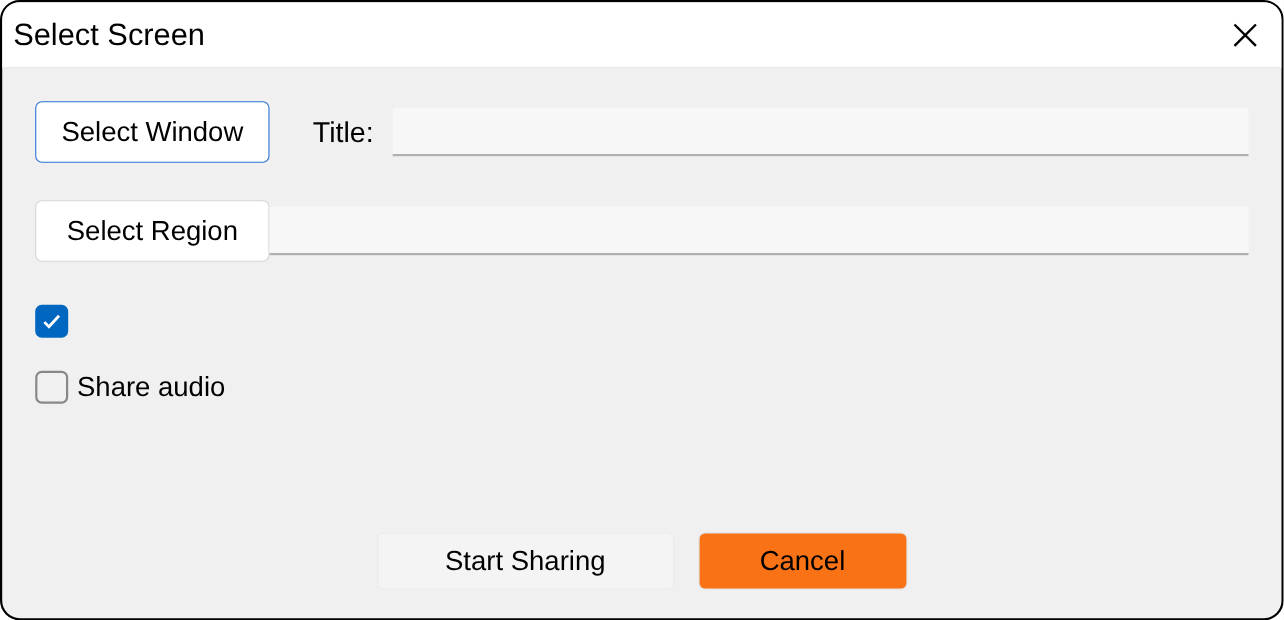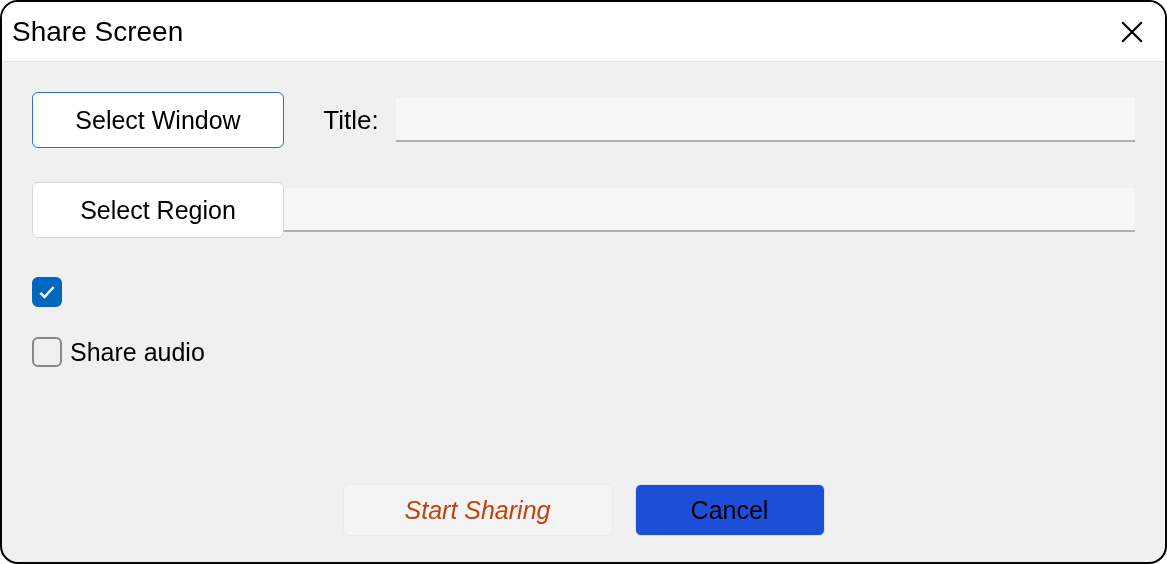--- a/index.html
+++ b/index.html
@@ -47,21 +47,21 @@
   .instruction {
     font-size: 27px;
     margin-bottom: 28px;
   }
   .row {
     display: flex;
     align-items: center;
     margin-bottom: 34px;
   }
   .sel-btn {
-    width: 252px;
+    width: 213px;
     height: 56px;
     background: #fff;
     border: 1px solid #d5d5d5;
     border-radius: 6px;
     font-size: 25px;
     display: flex;
     align-items: center;
     justify-content: center;
     cursor: pointer;
     flex-shrink: 0;
@@ -112,43 +112,42 @@
     display: flex;
     justify-content: center;
     gap: 22px;
     margin-top: auto;
     padding-bottom: 6px;
   }
   .footer-btn {
     height: 52px;
     min-width: 190px;
     padding: 0 40px;
-    background: #1d4ed8;
+    background: #f97316;
     border: 1px solid #e0e0e0;
     border-radius: 6px;
     font-size: 25px;
     display: flex; align-items: center; justify-content: center;
     cursor: pointer;
   }
   .footer-btn.disabled {
-    color: #c2410c;
+    color: #000000;
     background: #f4f4f4;
     border-color: #eaeaea;
     cursor: default;
     min-width: 270px;
-    font-style: italic;
   }
 </style>
 </head>
 <body>
 
 <div class="window">
 
   <div class="titlebar">
-    <div class="title">Share Screen</div>
+    <div class="title">Select Screen</div>
     <div class="close-btn">
       <svg viewBox="0 0 24 24">
         <line x1="3" y1="3" x2="21" y2="21" stroke="#000" stroke-width="2"></line>
         <line x1="21" y1="3" x2="3" y2="21" stroke="#000" stroke-width="2"></line>
       </svg>
     </div>
   </div>
 
   <div class="body">
 

